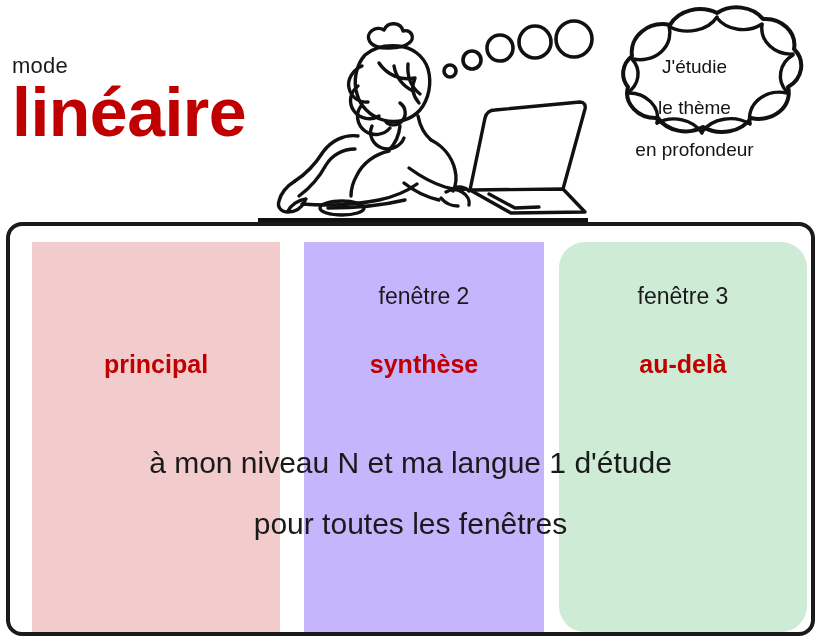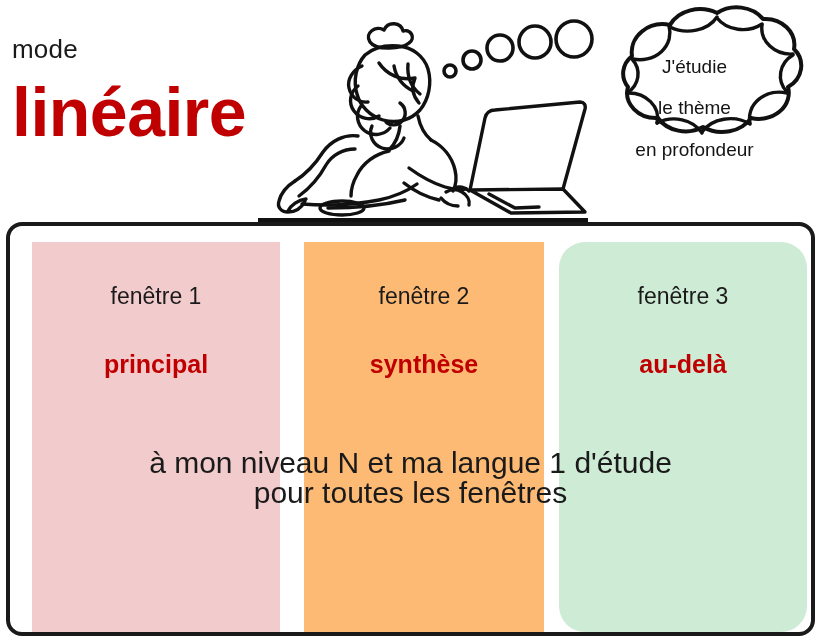--- a/index.html
+++ b/index.html
@@ -18,22 +18,22 @@
 
   
   #header-area {
     position: absolute;
     left: 0; top: 0;
     width: 827px; height: 222px;
   }
 
   #mode-label {
     position: absolute;
-    left: 12px; top: 36px;
-    font-size: 26px;
+    left: 12px; top: 55px;
+    font-size: 22px;
     color: #1a1a1a;
     letter-spacing: 0.2px;
     line-height: 1;
   }
   #mode-value {
     position: absolute;
     left: 12px; top: 78px;
     font-size: 68px;
     font-weight: bold;
     color: #C00000;
@@ -80,21 +80,21 @@
     left: 0; top: 0;
     width: 100%; height: 100%;
   }
 
   .window-panel {
     position: absolute;
     top: 16px;
     bottom: 0px;
   }
   .window-panel-1 { left: 22px;  width: 248px; background: #F2CBCD; }
-  .window-panel-2 { left: 294px; width: 240px; background: #fdba74; }
+  .window-panel-2 { left: 294px; width: 240px; background: #c4b5fd; }
   .window-panel-3 { left: 549px; width: 248px; background: #CDEBD5; border-radius: 26px; }
 
   .panel-title {
     position: absolute;
     left: 0; right: 0;
     top: 43px;
     text-align: center;
     font-size: 23px;
     color: #1a1a1a;
     line-height: 1;
@@ -114,21 +114,21 @@
   #shared-note {
     position: absolute;
     left: 0; right: 0;
     top: 222px;
     text-align: center;
     font-size: 30px;
     color: #1a1a1a;
     line-height: 1;
     pointer-events: none;
   }
-  #shared-note .note-line-2 { }
+  #shared-note .note-line-2 { margin-top: 31px; }
 </style>
 </head>
 <body>
 
 <div id="header-area">
 
   <div id="mode-label">mode</div>
   <div id="mode-value">linéaire</div>
 
   <svg id="person-illustration" viewBox="0 0 330 214" xmlns="http://www.w3.org/2000/svg">
@@ -226,21 +226,20 @@
     <div>le thème</div>
     <div>en profondeur</div>
   </div>
 </div>
 
 <div id="windows-container">
 
   <div id="panels-row">
 
     <div class="window-panel window-panel-1">
-      <div class="panel-title">fenêtre 1</div>
       <div class="panel-name">principal</div>
     </div>
 
     <div class="window-panel window-panel-2">
       <div class="panel-title">fenêtre 2</div>
       <div class="panel-name">synthèse</div>
     </div>
 
     <div class="window-panel window-panel-3">
       <div class="panel-title">fenêtre 3</div>

